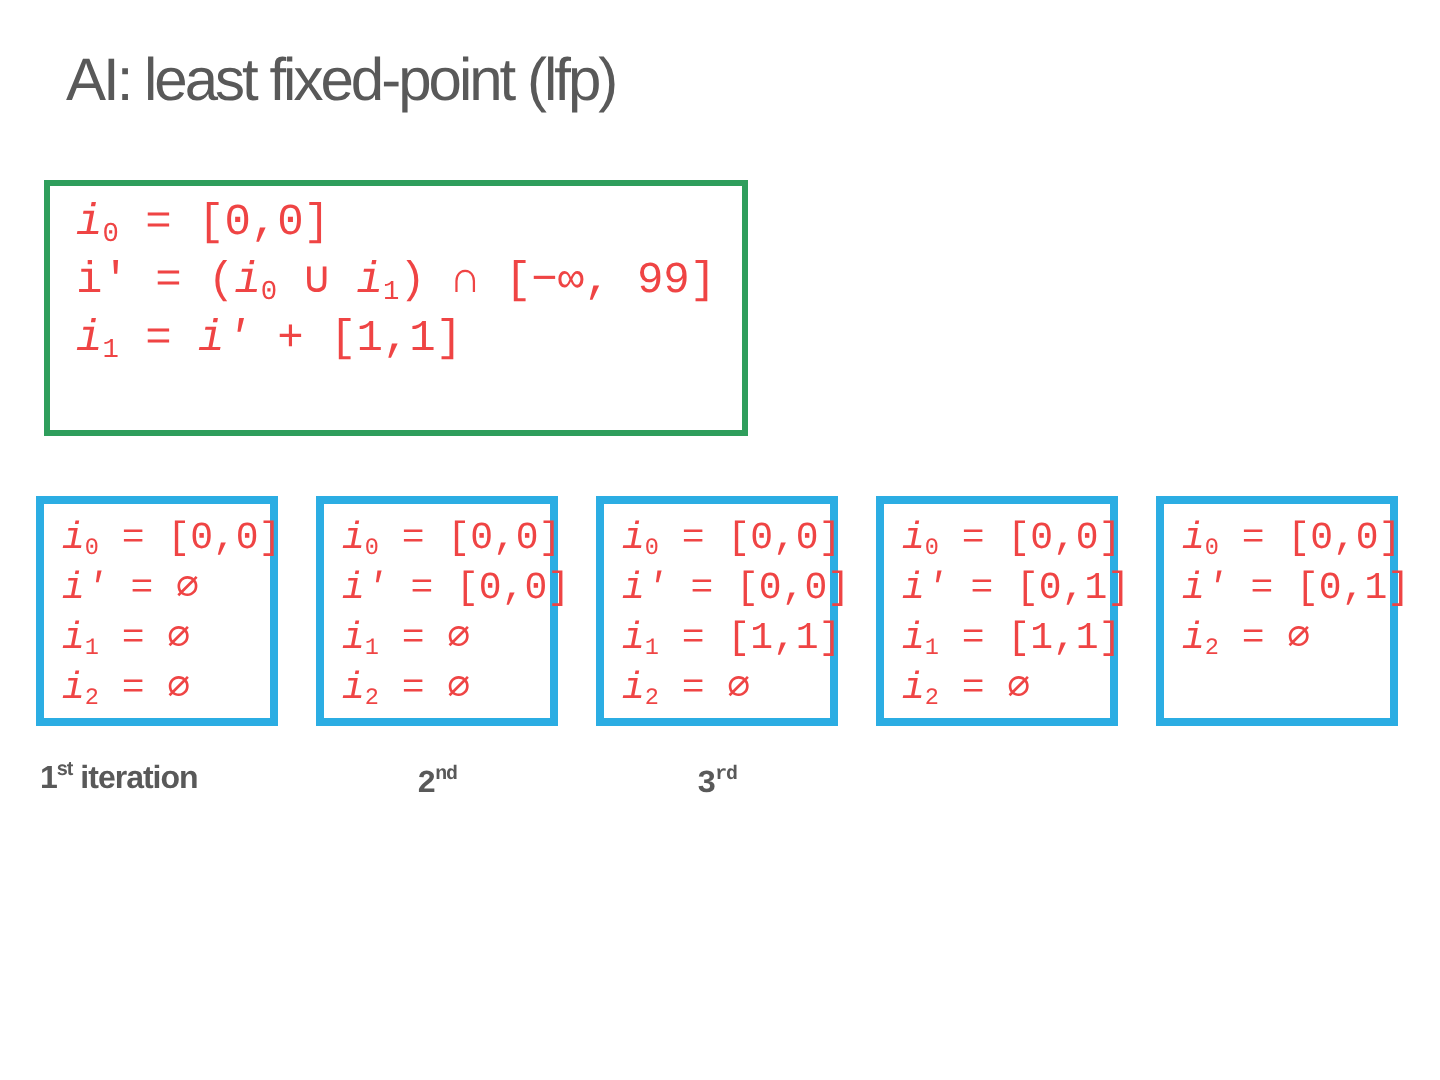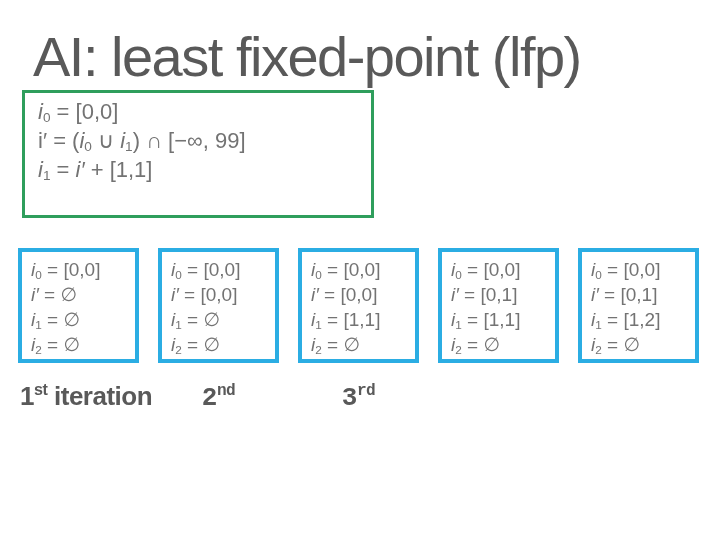--- a/index.html
+++ b/index.html
@@ -12,39 +12,39 @@
     width: 720px;
     height: 540px;
     background: #ffffff;
     overflow: hidden;
     font-family: "Liberation Sans", sans-serif;
   }
   .slide-title {
     position: absolute;
     left: 33px;
     top: 24px;
-    font-size: 56px;
+    font-size: 30px;
     letter-spacing: -1.5px;
     color: #595959;
     white-space: nowrap;
   }
   .def-box {
     position: absolute;
     left: 22px;
     top: 90px;
     width: 352px;
     height: 128px;
     box-sizing: border-box;
     border: 3px solid var(--accent-green, #2f9e5c);
     background: #ffffff;
     padding: 4px 0 0 13px;
   }
   .math-line {
-    font-family: Liberation Sans, sans-serif;
-    color: #737373;
+    font-family: Liberation Mono, monospace;
+    color: #ef4444;
     white-space: nowrap;
   }
   .def-box .math-line {
     font-size: 22px;
     line-height: 29px;
   }
   .m-v { font-style: italic; }
   .m-p { font-style: normal; }
   sub.m-s {
     font-style: normal;
@@ -64,21 +64,21 @@
   }
   .iter-box .math-line {
     font-size: 19px;
     line-height: 25px;
   }
   .iter-label {
     position: absolute;
     width: 121px;
     color: #595959;
     font-weight: bold;
-    font-size: 26px;
+    font-size: 16px;
     letter-spacing: -0.5px;
     white-space: nowrap;
   }
   .iter-label sup {
     font-size: 0.62em;
     line-height: 0;
   }
   .iter-label.centered { text-align: center; font-family: Liberation Mono, monospace; }
 </style>
 </head>
@@ -118,21 +118,20 @@
   <div class="iter-box" style="left:438px;">
     <div class="math-line"><span class="m-v">i</span><sub class="m-s">0</sub><span class="m-p"> = [0,0]</span></div>
     <div class="math-line"><span class="m-v">i′</span><span class="m-p"> = [0,1]</span></div>
     <div class="math-line"><span class="m-v">i</span><sub class="m-s">1</sub><span class="m-p"> = [1,1]</span></div>
     <div class="math-line"><span class="m-v">i</span><sub class="m-s">2</sub><span class="m-p"> = ∅</span></div>
   </div>
 
   <div class="iter-box" style="left:578px;">
     <div class="math-line"><span class="m-v">i</span><sub class="m-s">0</sub><span class="m-p"> = [0,0]</span></div>
     <div class="math-line"><span class="m-v">i′</span><span class="m-p"> = [0,1]</span></div>
-    <div class="math-line"><span class="m-v">i</span><sub class="m-s">1</sub><span class="m-p"> = [1,2]</span></div>
     <div class="math-line"><span class="m-v">i</span><sub class="m-s">2</sub><span class="m-p"> = ∅</span></div>
   </div>
 
   <div class="iter-label" style="left:20px; top:381px;"><span>1</span><sup>st</sup><span> iteration</span></div>
 
   <div class="iter-label centered" style="left:158px; top:383px;"><span>2</span><sup>nd</sup><span></span></div>
 
   <div class="iter-label centered" style="left:298px; top:383px;"><span>3</span><sup>rd</sup><span></span></div>
 
 

